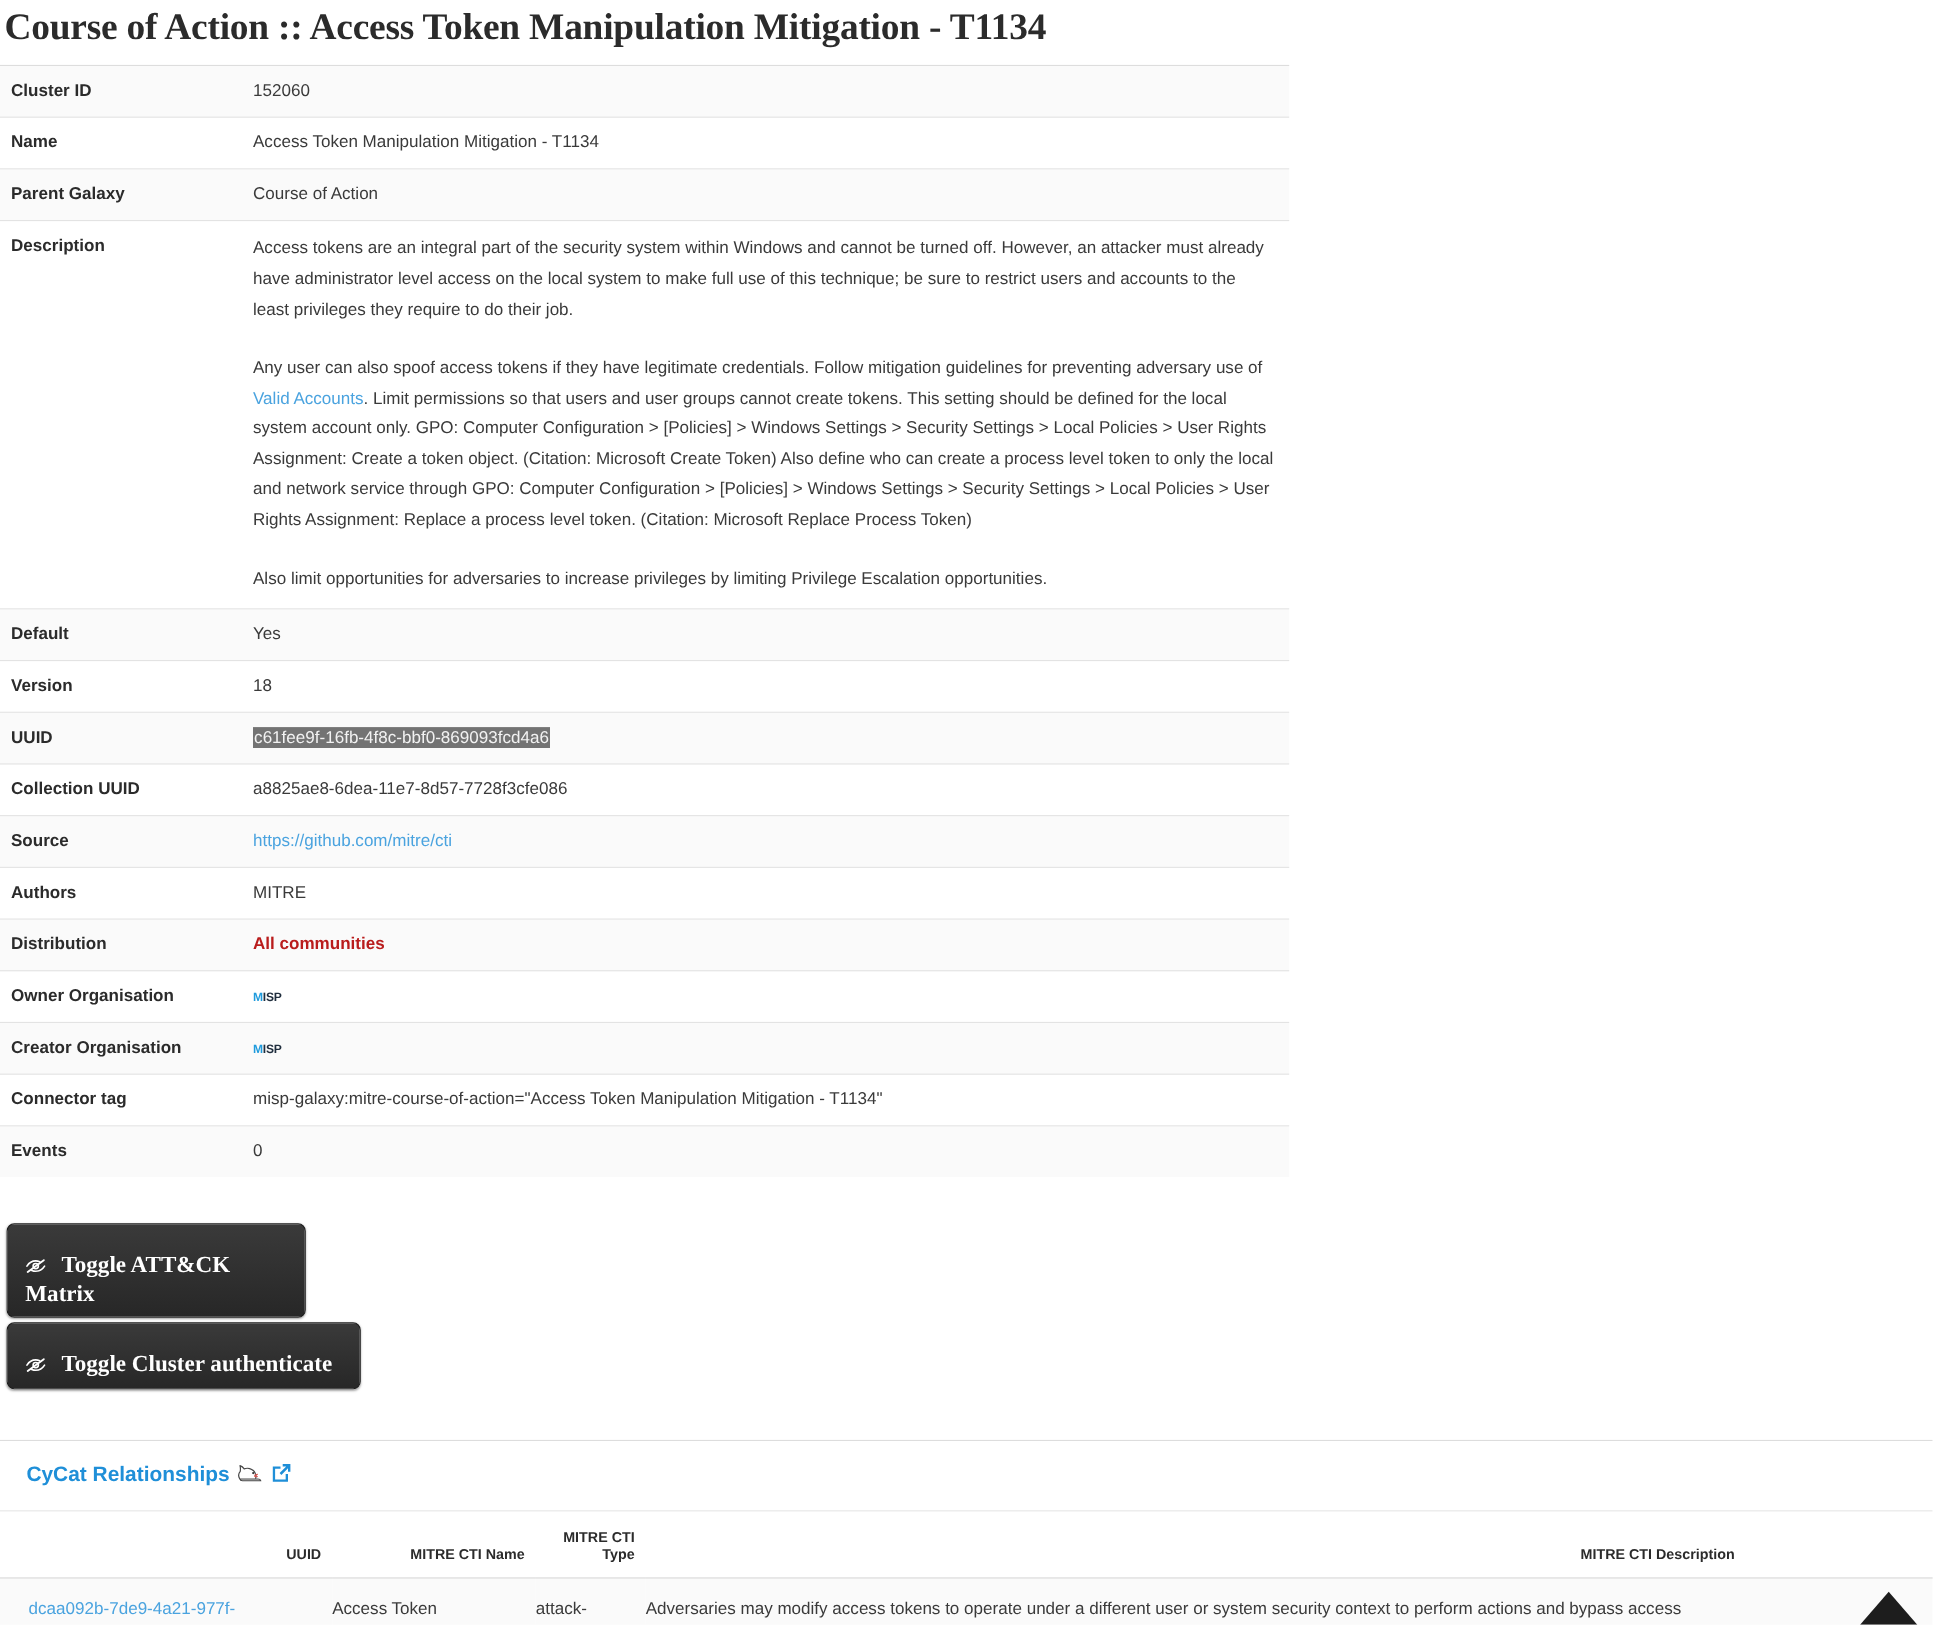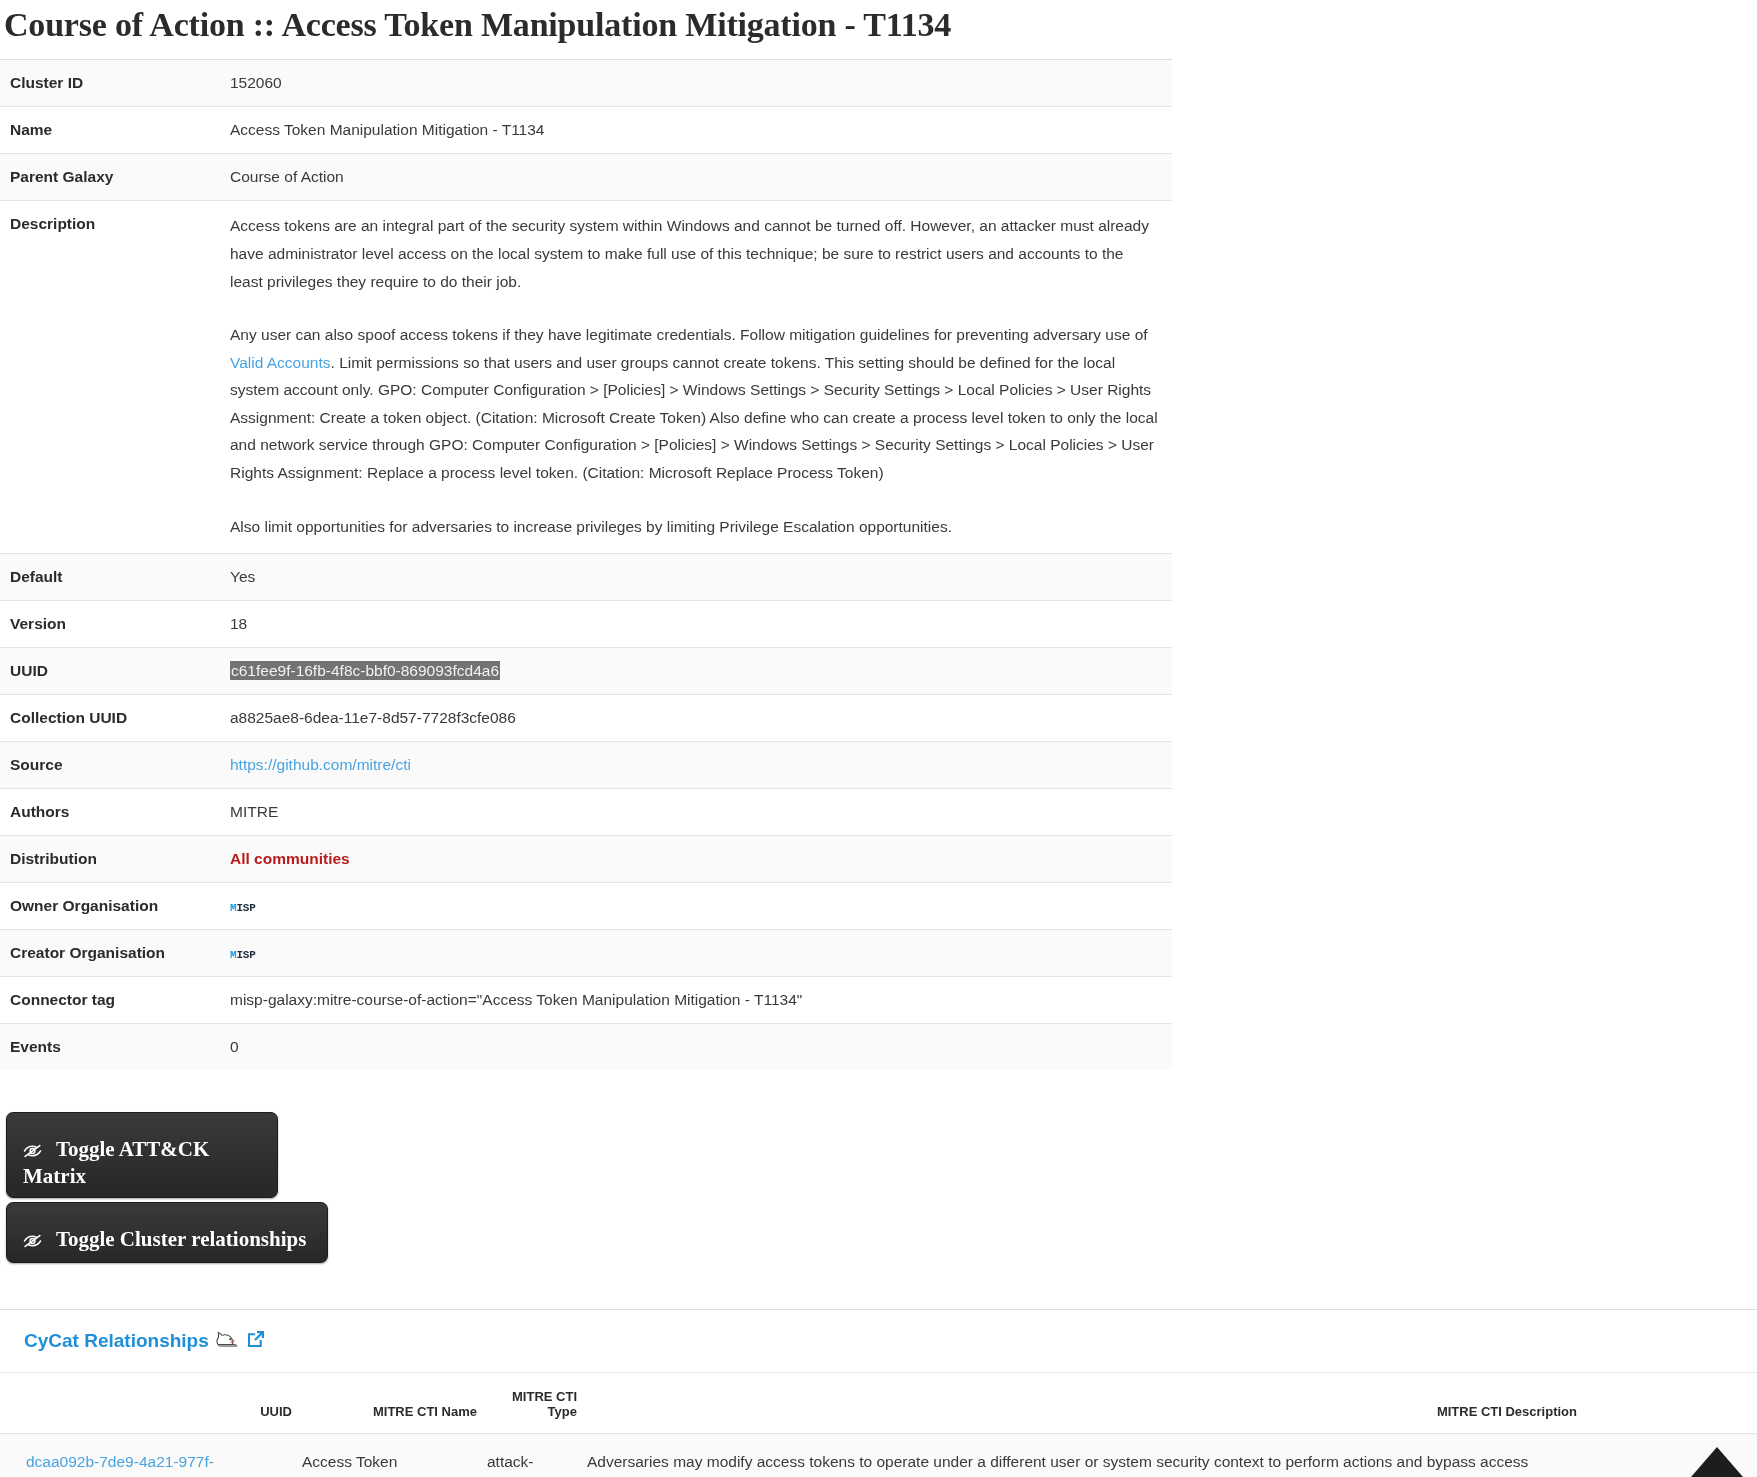--- a/index.html
+++ b/index.html
@@ -52,21 +52,21 @@
 
   .desc-p { margin: 0 0 26px 0; line-height: 1.78; }
   .desc-p:last-child { margin-bottom: 2px; }
   a.link { color: #4aa3df; text-decoration: none; }
   .sel-highlight {
     background: #737373;
     color: #f2f2f2;
     padding: 1px 1px;
   }
   .misp-logo {
-    font-family: Liberation Mono, monospace;
+    font-family: Liberation Sans, sans-serif;
     font-size: 11px;
     font-weight: bold;
     letter-spacing: -0.2px;
     display: inline-block;
   }
   .misp-logo .m { color: #1f9bdd; }
   .misp-logo .isp { color: #1f2d3d; }
 
   
   .toggles { margin: 42px 0 0 6px; }
@@ -246,21 +246,21 @@
       <span>Toggle ATT&amp;CK Matrix</span>
     </button>
     <button class="toggle-btn w-cluster">
       <span class="eye-slash">
         <svg width="19" height="14" viewBox="0 0 19 14" aria-hidden="true">
           <path d="M1.5 7c1.9-3 4.7-4.7 8-4.7 1.3 0 2.5.26 3.6.72M17.5 7c-1.9 3-4.7 4.7-8 4.7-1.3 0-2.5-.26-3.6-.72" fill="none" stroke="#ffffff" stroke-width="1.5" stroke-linecap="round"></path>
           <circle cx="9.5" cy="7" r="2.4" fill="none" stroke="#ffffff" stroke-width="1.5"></circle>
           <line x1="2.2" y1="12.4" x2="16.8" y2="1.6" stroke="#ffffff" stroke-width="1.7" stroke-linecap="round"></line>
         </svg>
       </span>
-      <span>Toggle Cluster relationships</span>
+      <span>Toggle Cluster authenticate</span>
     </button>
   </div>
 
   <div class="cycat-panel">
     <div class="cycat-head">
       <span class="cycat-title">CyCat Relationships</span>
       <span>
         <svg width="26" height="22" viewBox="0 0 26 22" aria-hidden="true">
           <path d="M4 16.5c-1.4-2.2-1.2-5 .4-6.9.3-1.6.2-3.6-.2-5.2 1.5.5 2.9 1.6 3.8 2.9 1.6-.6 3.4-.7 5-.2 2.9.9 5.1 3.2 5.6 6 .2 1.1.1 2.3-.4 3.3" fill="#ffffff" stroke="#4a4a4a" stroke-width="1.1" stroke-linejoin="round"></path>
           <path d="M4 16.5h16.5c1.4 0 2.3.7 2.5 1.6H6.4C5 18.1 4.2 17.5 4 16.5z" fill="#d8d8d8" stroke="#4a4a4a" stroke-width="1"></path>

